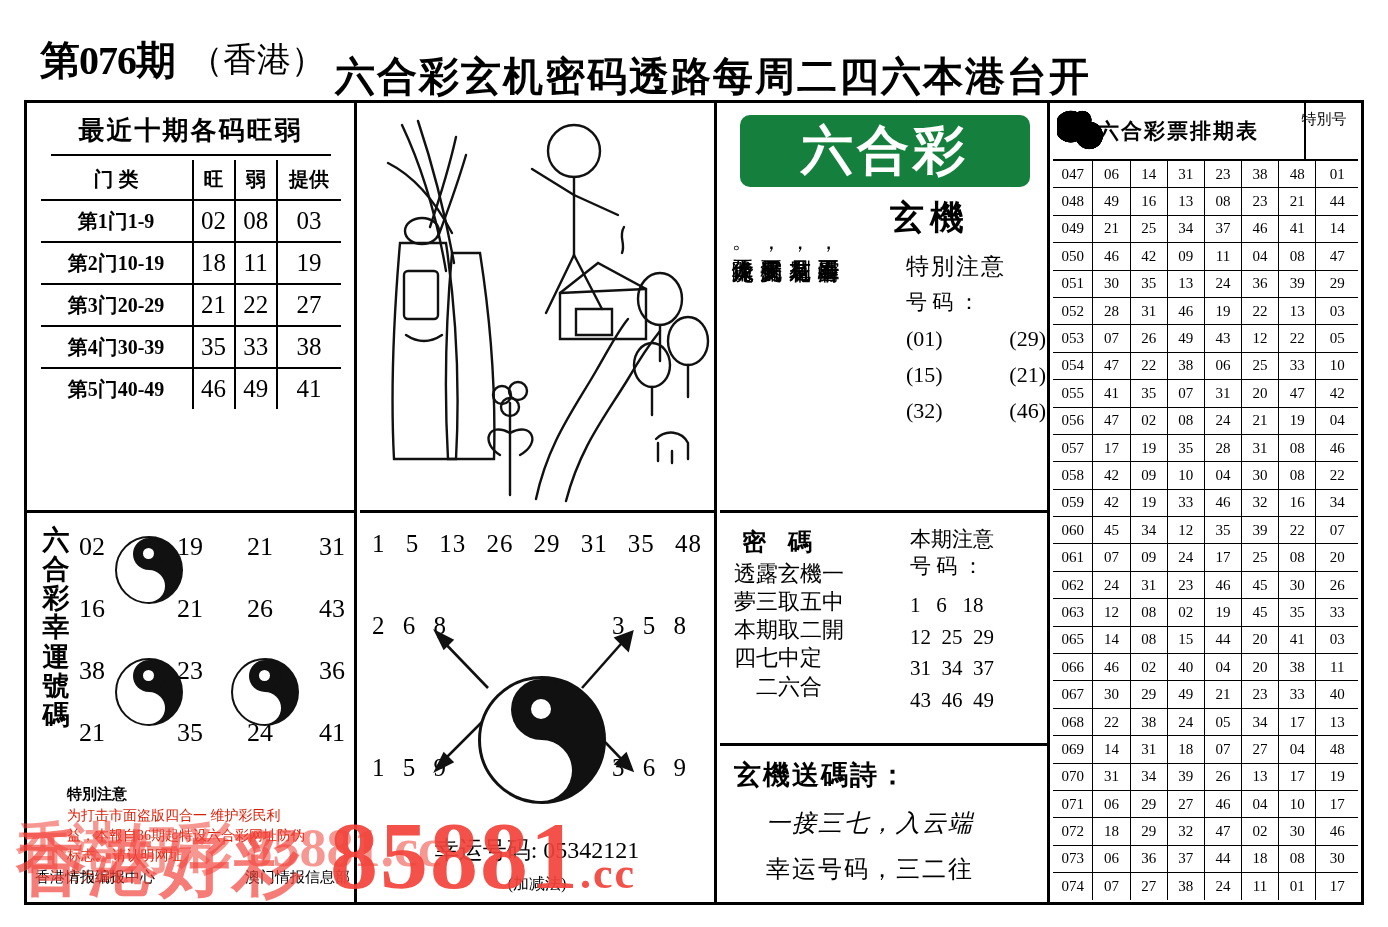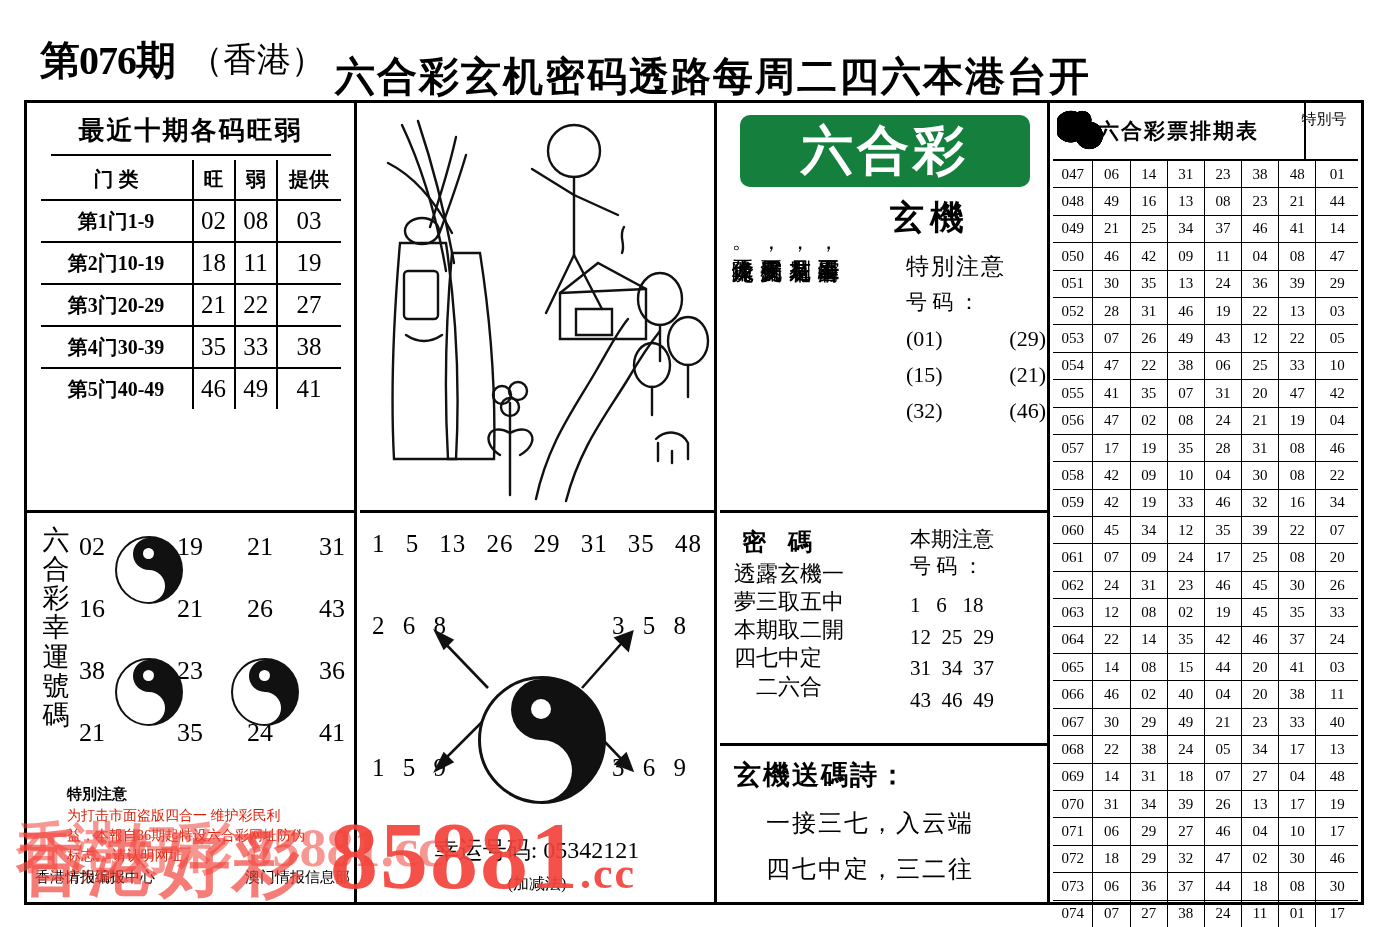--- a/index.html
+++ b/index.html
@@ -29,21 +29,21 @@
   table.wangruo th, table.wangruo td{border:2px solid #000;text-align:center;font-size:22px;padding:6px 0;}
   table.wangruo th{font-size:20px;font-weight:bold;}
   table.wangruo td.cat{font-size:20px;font-weight:bold;letter-spacing:0px;}
   table.wangruo td.num{font-size:25px;}
   .no-left{border-left:none !important;}
   .no-right{border-right:none !important;}
   .no-top{border-top:none !important;}
 
   
   .a-bot{position:absolute;left:0;top:413px;width:327px;height:386px;box-sizing:border-box;}
-  .lucky-label{position:absolute;left:8px;top:10px;width:42px;font-size:27px;font-weight:normal;line-height:1.08;text-align:center;}
+  .lucky-label{position:absolute;left:8px;top:10px;width:42px;font-size:27px;font-weight:bold;line-height:1.08;text-align:center;}
   .lucky-grid{position:absolute;left:52px;top:8px;width:270px;height:250px;}
   .lucky-row{position:absolute;width:270px;height:58px;}
   .lucky-n{position:absolute;font-size:26px;}
   .yy{position:absolute;width:64px;height:64px;border-radius:50%;
       background:linear-gradient(90deg,#fff 50%,#111 50%);border:2px solid #111;}
   .yy:before,.yy:after{content:"";position:absolute;left:16px;width:32px;height:32px;border-radius:50%;}
   .yy:before{top:0;background:#111;}
   .yy:after{top:32px;background:#fff;}
   .yy em{position:absolute;width:11px;height:11px;border-radius:50%;left:26px;}
   .yy em.d1{top:10px;background:#fff;}
@@ -83,21 +83,21 @@
   .c-attn{position:absolute;left:186px;top:148px;width:140px;}
   .c-attn .ttl{font-size:23px;letter-spacing:2px;}
   .c-attn .sub{font-size:21px;margin-top:6px;}
   .c-attn .pair{font-size:22px;margin-top:10px;display:flex;justify-content:space-between;}
 
   .mima-ttl{position:absolute;left:22px;top:10px;font-size:24px;font-weight:bold;letter-spacing:8px;}
   .mima-body{position:absolute;left:14px;top:44px;font-size:22px;line-height:1.28;}
   .cur-ttl{position:absolute;left:190px;top:10px;font-size:21px;line-height:1.3;}
   .cur-nums{position:absolute;left:190px;top:74px;font-size:21px;line-height:1.5;}
   .c-shi-ttl{position:absolute;left:14px;top:8px;font-size:27px;font-weight:bold;letter-spacing:2px;}
-  .c-shi-l1{position:absolute;left:46px;top:58px;font-size:24px;letter-spacing:2px;}
+  .c-shi-l1{position:absolute;left:46px;top:58px;font-size:24px;letter-spacing:2px;font-style:italic;}
   .c-shi-l2{position:absolute;left:46px;top:104px;font-size:24px;letter-spacing:2px;}
 
   
   .d-head{position:absolute;left:0;top:0;width:305px;height:58px;border-bottom:2px solid #000;box-sizing:border-box;}
   .d-head-l{position:absolute;left:0;top:0;width:253px;height:56px;border-right:2px solid #000;box-sizing:border-box;
             font-size:21px;font-weight:bold;text-align:center;line-height:56px;letter-spacing:2px;}
   .d-head-r{position:absolute;left:246px;top:0;width:50px;font-size:15px;text-align:center;line-height:1.1;padding-top:8px;}
   .d-blot{position:absolute;left:4px;top:6px;width:46px;height:44px;background:
      radial-gradient(circle at 30% 40%, #000 0 38%, transparent 39%),
      radial-gradient(circle at 70% 60%, #000 0 33%, transparent 34%),
@@ -392,21 +392,21 @@
             <span>43</span>&nbsp;
             <span>46</span>&nbsp;
             <span>49</span>
           </div>
         </div>
       </div>
 
       <div class="c-bot">
         <div class="c-shi-ttl">玄機送碼詩：</div>
         <div class="c-shi-l1">一接三七，入云端</div>
-        <div class="c-shi-l2">四七中定，三二往</div>
+        <div class="c-shi-l2">幸运号码，三二往</div>
       </div>
     </div>
 
     <div class="col-d">
       <div class="d-head">
         <div class="d-blot"></div>
         <div class="d-head-l">六合彩票排期表</div>
         <div class="d-head-r">特別号</div>
       </div>
       <table class="sched">
@@ -575,30 +575,20 @@
               <td class="idx">063</td>
               <td class="n">12</td>
               <td class="n">08</td>
               <td class="n">02</td>
               <td class="n">19</td>
               <td class="n">45</td>
               <td class="n">35</td>
               <td class="sp">33</td>
             </tr>
             <tr>
-              <td class="idx">064</td>
-              <td class="n">22</td>
-              <td class="n">14</td>
-              <td class="n">35</td>
-              <td class="n">42</td>
-              <td class="n">46</td>
-              <td class="n">37</td>
-              <td class="sp">24</td>
-            </tr>
-            <tr>
               <td class="idx">065</td>
               <td class="n">14</td>
               <td class="n">08</td>
               <td class="n">15</td>
               <td class="n">44</td>
               <td class="n">20</td>
               <td class="n">41</td>
               <td class="sp">03</td>
             </tr>
             <tr>

